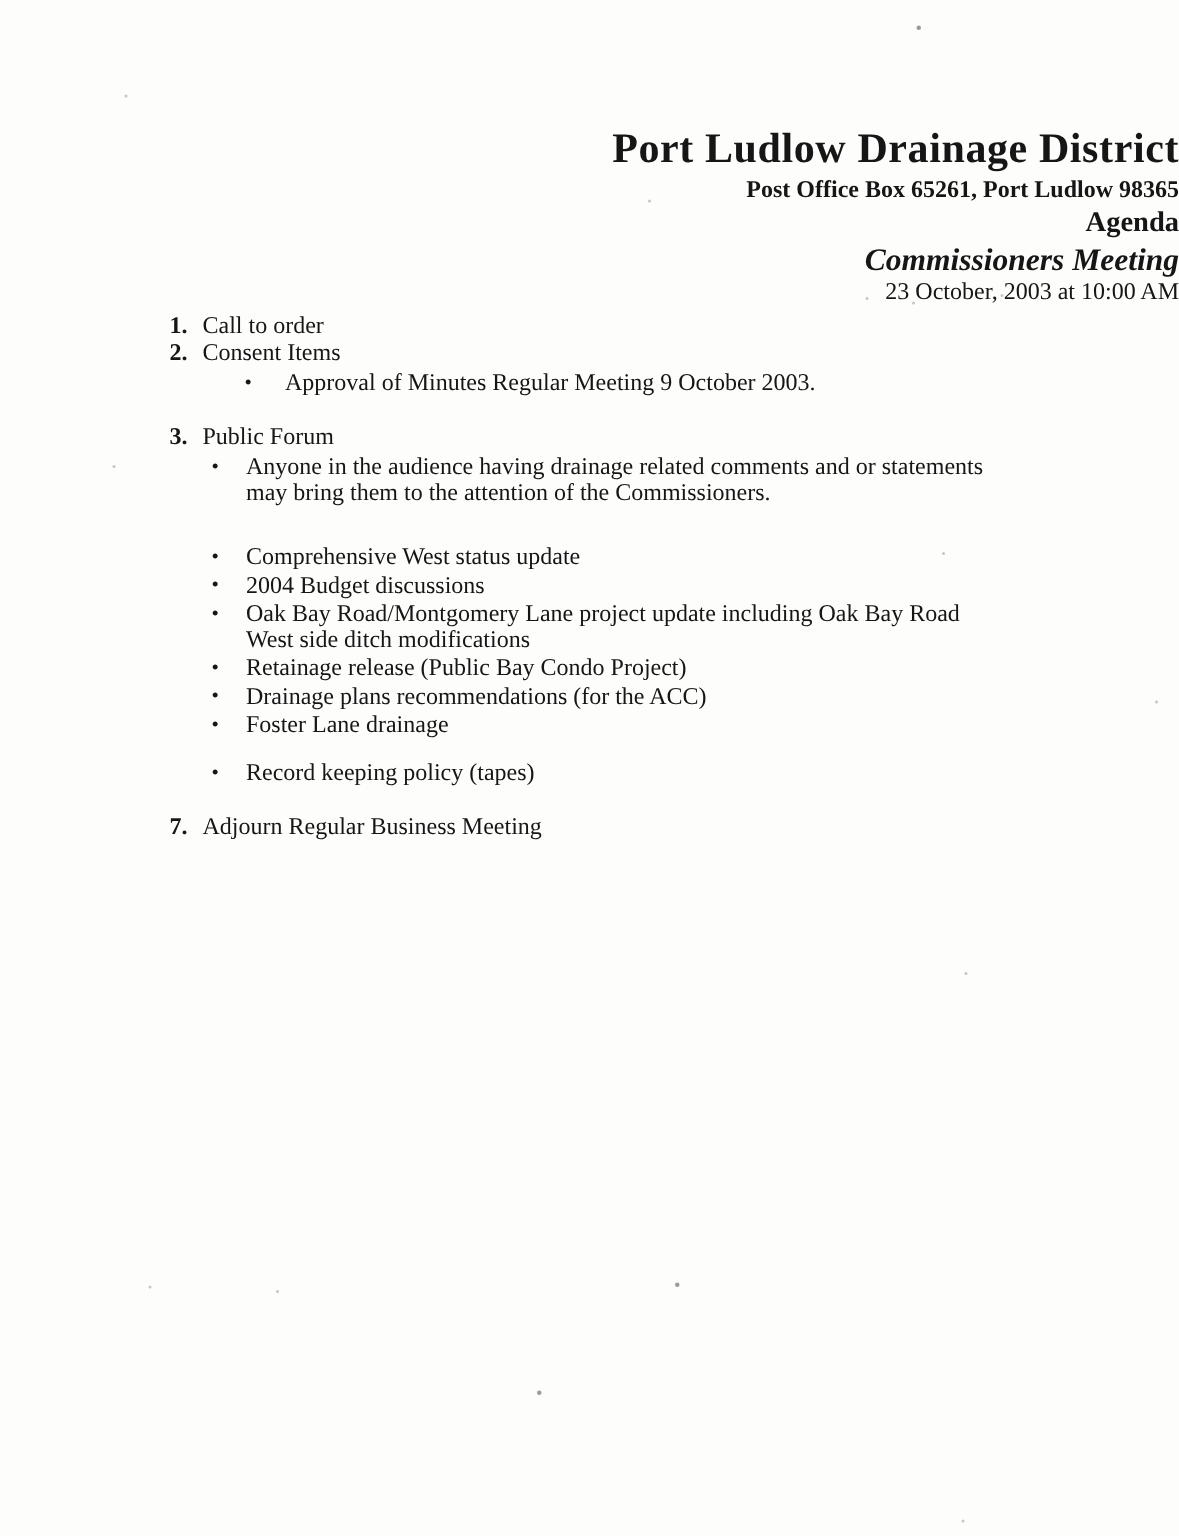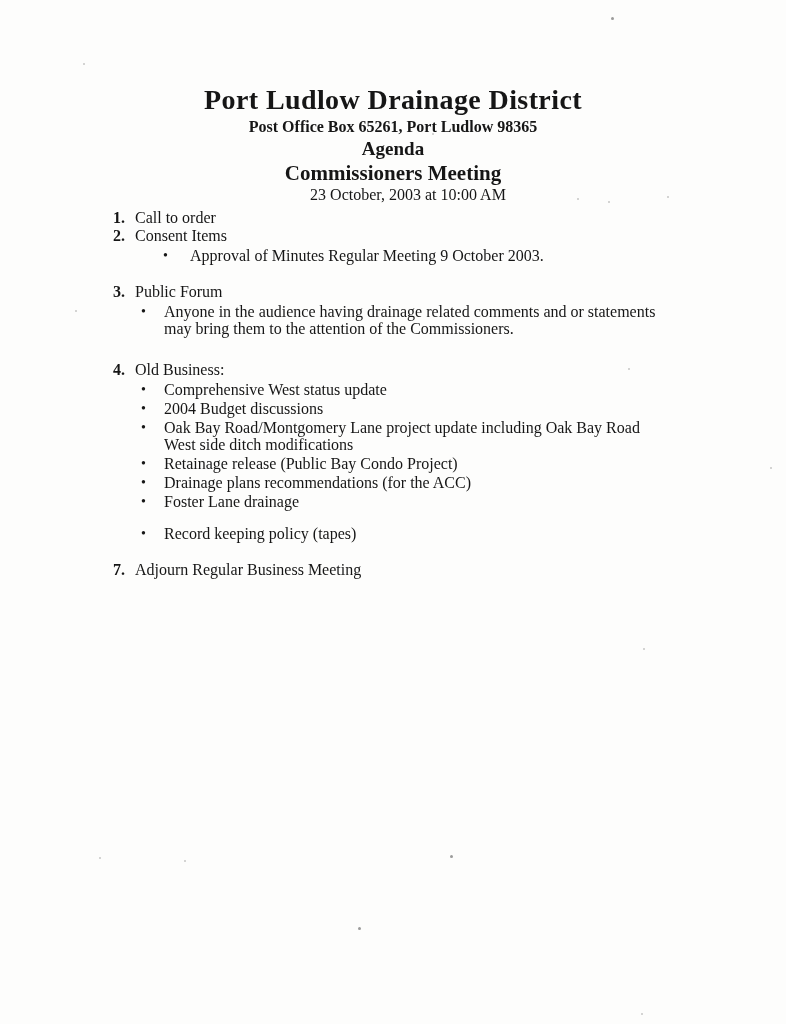--- a/index.html
+++ b/index.html
@@ -7,31 +7,31 @@
     position: relative;
     width: 786px;
     height: 1024px;
     margin: 0 auto;
     background: #fdfdfc;
     color: #161616;
     font-family: "Liberation Serif", serif;
     overflow: hidden;
   }
   
-  .header { text-align: center; padding-top: 85px; }
+  .header { text-align: right; padding-top: 85px; }
   .doc-title {
     font-size: 28px;
     font-weight: bold;
     letter-spacing: 0.4px;
     line-height: 30px;
     margin: 0;
   }
   .doc-address { font-size: 16px; font-weight: bold; line-height: 19px; margin-top: 2px; }
   .doc-agenda-label { font-size: 19px; font-weight: bold; line-height: 22px; margin-top: 2px; }
-  .doc-meeting-label { font-size: 21px; font-weight: bold; line-height: 24px; margin-top: 1px; }
+  .doc-meeting-label { font-size: 21px; font-weight: bold; line-height: 24px; margin-top: 1px; font-style: italic; }
   .doc-datetime { font-size: 16px; line-height: 18px; margin-top: 1px; margin-left: 30px; }
 
   
   .agenda { margin-top: 5px; font-size: 16px; }
   .item { padding-left: 113px; line-height: 18px; }
   .item .num { display: inline-block; width: 22px; font-weight: bold; }
   .item .label { font-weight: normal; }
   .bullet { display: flex; padding-left: 141px; line-height: 17px; margin-top: 2px; }
   .bullet .dot { flex: none; width: 23px; font-size: 14px; }
   .bullet.deep { padding-left: 163px; }
@@ -85,23 +85,20 @@
     <div class="item">
       <span class="num">3.</span><span class="label">Public Forum</span>
     </div>
     <div class="bullet">
       <span class="dot">•</span>
       <span class="text">Anyone in the audience having drainage related comments and or statements may bring them to the attention of the Commissioners.</span>
     </div>
 
     <div class="gap-b"></div>
 
-    <div class="item">
-      <span class="num">4.</span><span class="label">Old Business:</span>
-    </div>
     <div class="bullet">
       <span class="dot">•</span>
       <span class="text">Comprehensive West status update</span>
     </div>
     <div class="bullet">
       <span class="dot">•</span>
       <span class="text">2004 Budget discussions</span>
     </div>
     <div class="bullet">
       <span class="dot">•</span>

